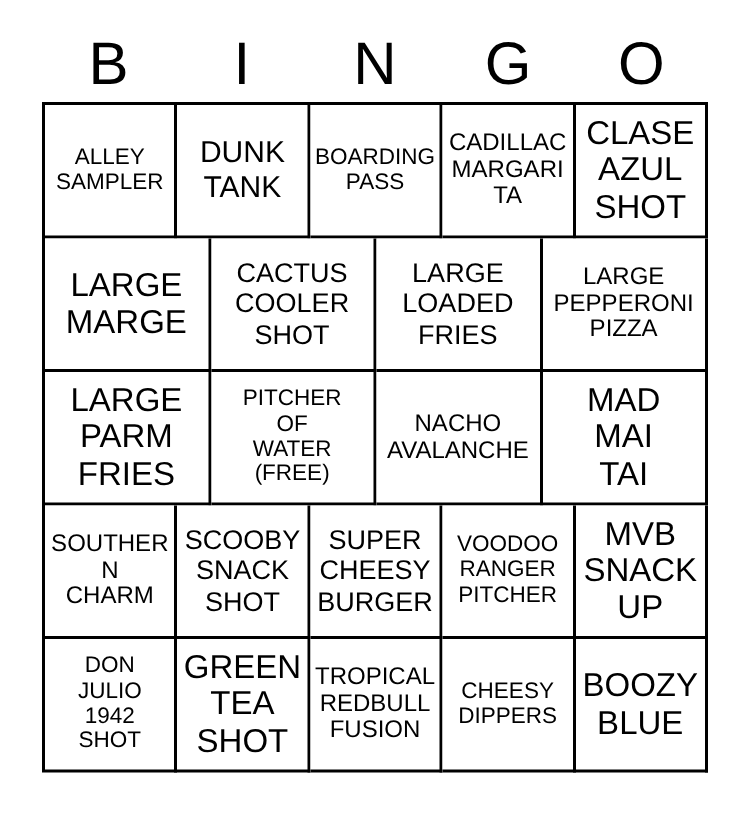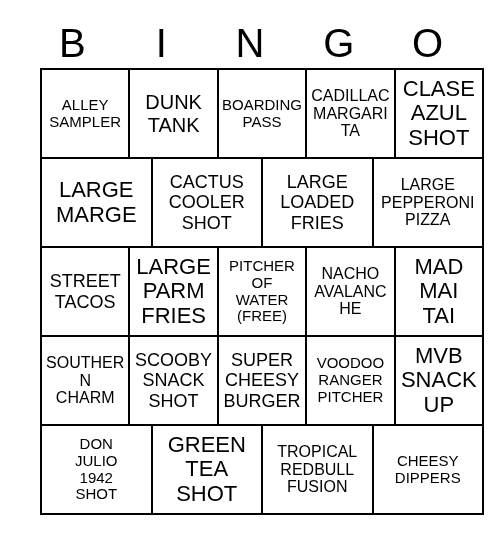--- a/index.html
+++ b/index.html
@@ -45,21 +45,21 @@
     line-height: 1;
     font-weight: 400;
     letter-spacing: 0px;
     color: #000000;
     user-select: none;
   }
 
   
   #grid {
     position: absolute;
-    left: 40px;
+    left: 28px;
     top: 68px;
     width: 444px;
     height: 447px;
     border-top: 2px solid #000000;
     border-left: 2px solid #000000;
     box-sizing: border-box;
     display: flex;
     flex-direction: column;
     background: #ffffff;
   }
@@ -157,24 +157,20 @@
         </div>
       <div class="cell">
           <span class="cell-text sz-xs">LARGE
 PEPPERONI
 PIZZA</span>
         </div>
     </div>
 
     <div class="grid-row">
       <div class="cell">
-          <span class="cell-text sz-md">STREET
-TACOS</span>
-        </div>
-      <div class="cell">
           <span class="cell-text sz-lg">LARGE
 PARM
 FRIES</span>
         </div>
       <div class="cell">
           <span class="cell-text sz-sm">PITCHER
 OF
 WATER
 (FREE)</span>
         </div>
@@ -230,16 +226,20 @@
         </div>
       <div class="cell">
           <span class="cell-text sz-xs">TROPICAL
 REDBULL
 FUSION</span>
         </div>
       <div class="cell">
           <span class="cell-text sz-sm">CHEESY
 DIPPERS</span>
         </div>
+      <div class="cell">
+          <span class="cell-text sz-lg">BOOZY
+BLUE</span>
+        </div>
     </div>
 
   </div>
 </div>
 
 </body></html>

